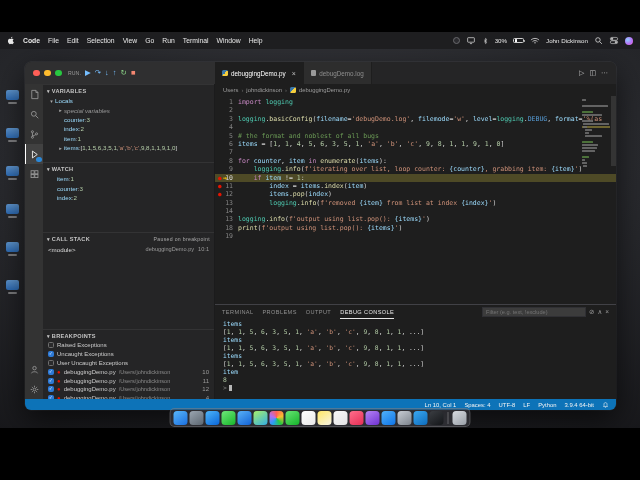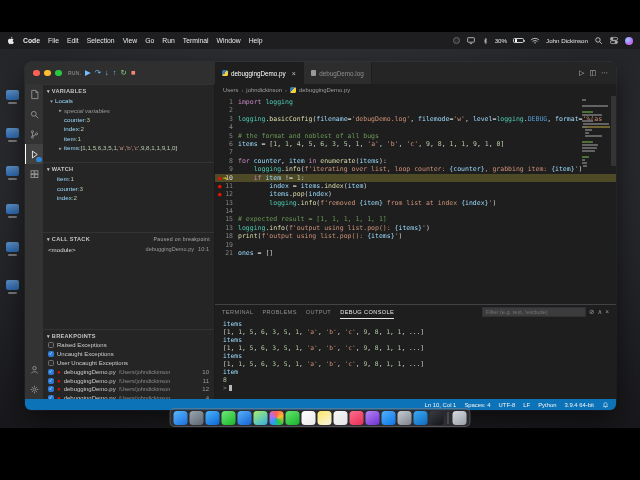--- a/index.html
+++ b/index.html
@@ -524,38 +524,30 @@
                 </div>
                 <div class="code-row">
                   <div class="gutter"><span class="lnum">13</span></div>
                   <div class="ctext"><span class="tk-pl">        </span><span class="tk-mod">logging</span><span class="tk-pl">.</span><span class="tk-fn">info</span><span class="tk-pl">(</span><span class="tk-str">f'removed </span><span class="tk-var">{item}</span><span class="tk-str"> from list at index </span><span class="tk-var">{index}</span><span class="tk-str">'</span><span class="tk-pl">)</span></div>
                 </div>
                 <div class="code-row">
                   <div class="gutter"><span class="lnum">14</span></div>
                   <div class="ctext"></div>
                 </div>
                 <div class="code-row">
-                  <div class="gutter"><span class="lnum">15</span></div>
-                  <div class="ctext"><span class="tk-com"># expected result = [1, 1, 1, 1, 1, 1]</span></div>
-                </div>
-                <div class="code-row">
                   <div class="gutter"><span class="lnum">13</span></div>
                   <div class="ctext"><span class="tk-mod">logging</span><span class="tk-pl">.</span><span class="tk-fn">info</span><span class="tk-pl">(</span><span class="tk-str">f'output using list.pop(): </span><span class="tk-var">{items}</span><span class="tk-str">'</span><span class="tk-pl">)</span></div>
                 </div>
                 <div class="code-row">
                   <div class="gutter"><span class="lnum">18</span></div>
                   <div class="ctext"><span class="tk-fn">print</span><span class="tk-pl">(</span><span class="tk-str">f'output using list.pop(): </span><span class="tk-var">{items}</span><span class="tk-str">'</span><span class="tk-pl">)</span></div>
                 </div>
                 <div class="code-row">
                   <div class="gutter"><span class="lnum">19</span></div>
                   <div class="ctext"></div>
-                </div>
-                <div class="code-row">
-                  <div class="gutter"><span class="lnum">21</span></div>
-                  <div class="ctext"><span class="tk-var">ones</span><span class="tk-op"> = </span><span class="tk-pl">[]</span></div>
                 </div>
               </div>
             <div class="minimap">
                 <div class="mm-line">
                   <div class="mm-bar" style="margin-left: 0px; width: 4.2px;"></div>
                 </div>
                 <div class="mm-line"></div>
                 <div class="mm-line">
                   <div class="mm-bar" style="margin-left: 0px; width: 26px;"></div>
                 </div>

